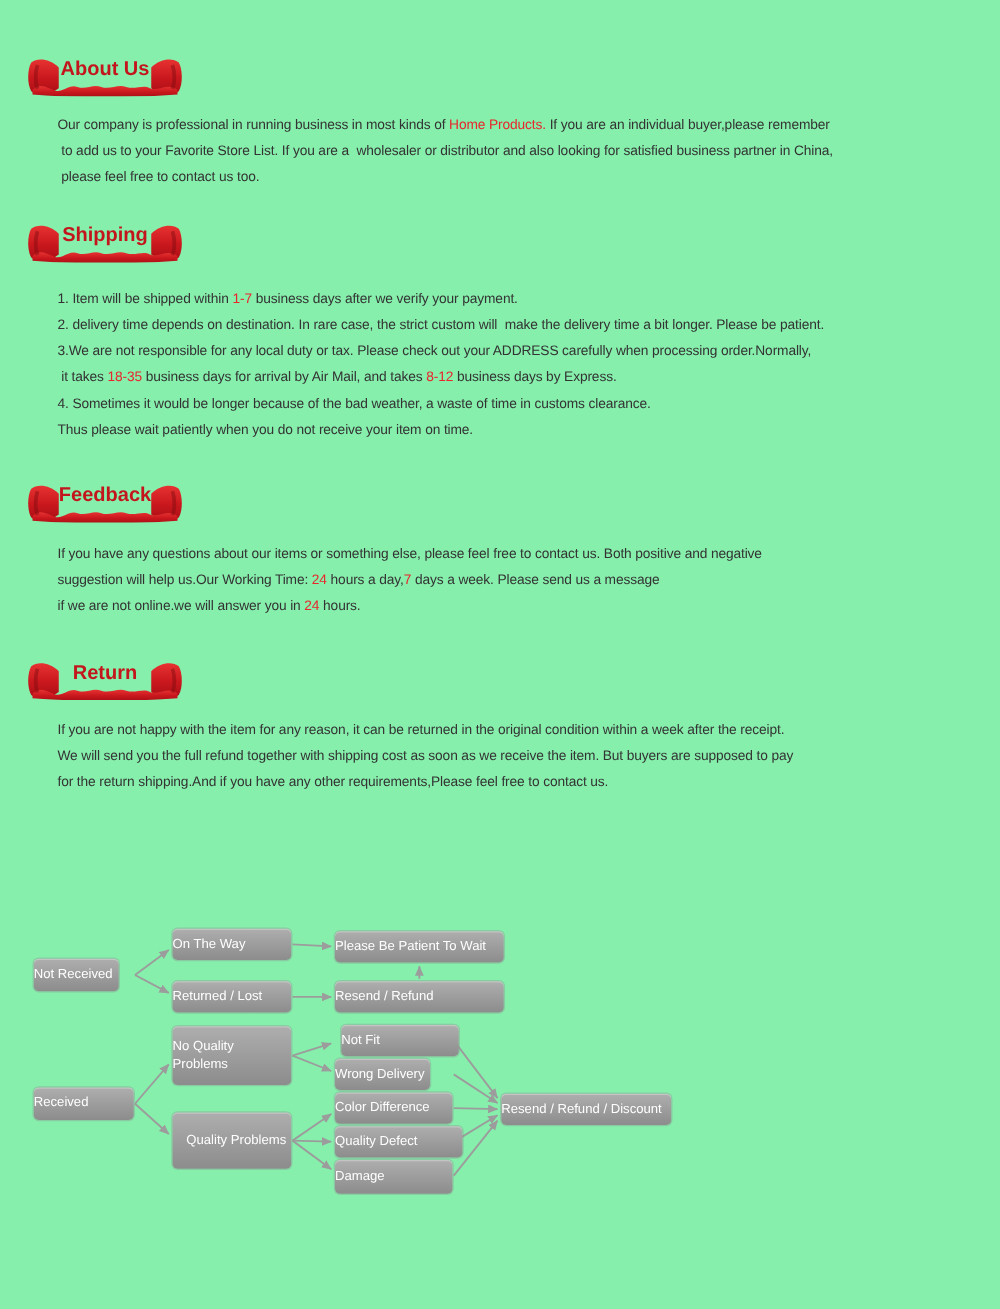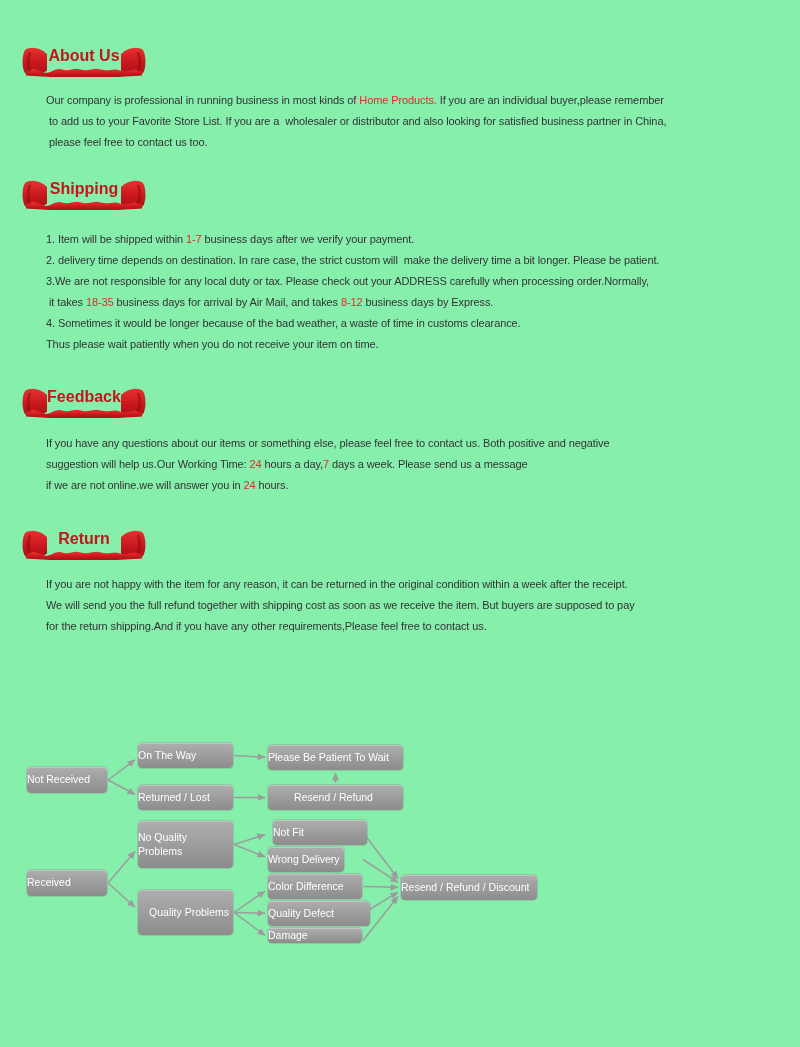--- a/index.html
+++ b/index.html
@@ -115,33 +115,33 @@
         <line x1="214" y1="109.5" x2="245" y2="121.8" marker-end="url(#arrowhead)"></line>
         <line x1="214" y1="177.5" x2="245" y2="156.18" marker-end="url(#arrowhead)"></line>
         <line x1="214" y1="177.5" x2="245" y2="178.32" marker-end="url(#arrowhead)"></line>
         <line x1="214" y1="177.5" x2="245" y2="200.46" marker-end="url(#arrowhead)"></line>
         <line x1="343" y1="97.5" x2="378" y2="143.5" marker-end="url(#arrowhead)"></line>
         <line x1="343" y1="124.5" x2="378" y2="147.46" marker-end="url(#arrowhead)"></line>
         <line x1="343" y1="151.5" x2="378" y2="152.32" marker-end="url(#arrowhead)"></line>
         <line x1="343" y1="178.5" x2="378" y2="157.18" marker-end="url(#arrowhead)"></line>
         <line x1="343" y1="205.5" x2="378" y2="161.5" marker-end="url(#arrowhead)"></line>
       </svg>
-  <div class="flow-node" style="left: 7px; top: 32px; width: 80px; height: 26px; text-align: right;">
+  <div class="flow-node" style="left: 7px; top: 32px; width: 68px; height: 26px; text-align: right;">
         <span>Not Received</span>
       </div>
       <div class="flow-node" style="left: 118px; top: 8px; width: 95px; height: 25px;">
         <span>On The Way</span>
       </div>
       <div class="flow-node" style="left: 248px; top: 10px; width: 135px; height: 25px;">
         <span>Please Be Patient To Wait</span>
       </div>
       <div class="flow-node" style="left: 118px; top: 50px; width: 95px; height: 25px;">
         <span>Returned / Lost</span>
       </div>
-      <div class="flow-node" style="left: 248px; top: 50px; width: 135px; height: 25px; justify-content: center;">
+      <div class="flow-node" style="left: 248px; top: 50px; width: 135px; height: 25px;">
         <span>Resend / Refund</span>
       </div>
       <div class="flow-node wrap" style="left: 118px; top: 86px; width: 95px; height: 47px;">
         <span>No Quality Problems</span>
       </div>
       <div class="flow-node" style="left: 7px; top: 135px; width: 80px; height: 26px;">
         <span>Received</span>
       </div>
       <div class="flow-node" style="left: 118px; top: 155px; width: 95px; height: 45px; justify-content: flex-end;">
         <span>Quality Problems</span>
@@ -151,21 +151,21 @@
       </div>
       <div class="flow-node" style="left: 248px; top: 112px; width: 76px; height: 25px;">
         <span>Wrong Delivery</span>
       </div>
       <div class="flow-node" style="left: 248px; top: 139px; width: 94px; height: 25px;">
         <span>Color Difference</span>
       </div>
       <div class="flow-node" style="left: 248px; top: 166px; width: 102px; height: 25px;">
         <span>Quality Defect</span>
       </div>
-      <div class="flow-node" style="left: 248px; top: 193px; width: 94px; height: 15px;">
+      <div class="flow-node" style="left: 248px; top: 193px; width: 94px; height: 27px;">
         <span>Damage</span>
       </div>
       <div class="flow-node" style="left: 381px; top: 140px; width: 136px; height: 25px;">
         <span>Resend / Refund / Discount</span>
       </div>
     </div>
 
 </div>
 
 </body></html>

